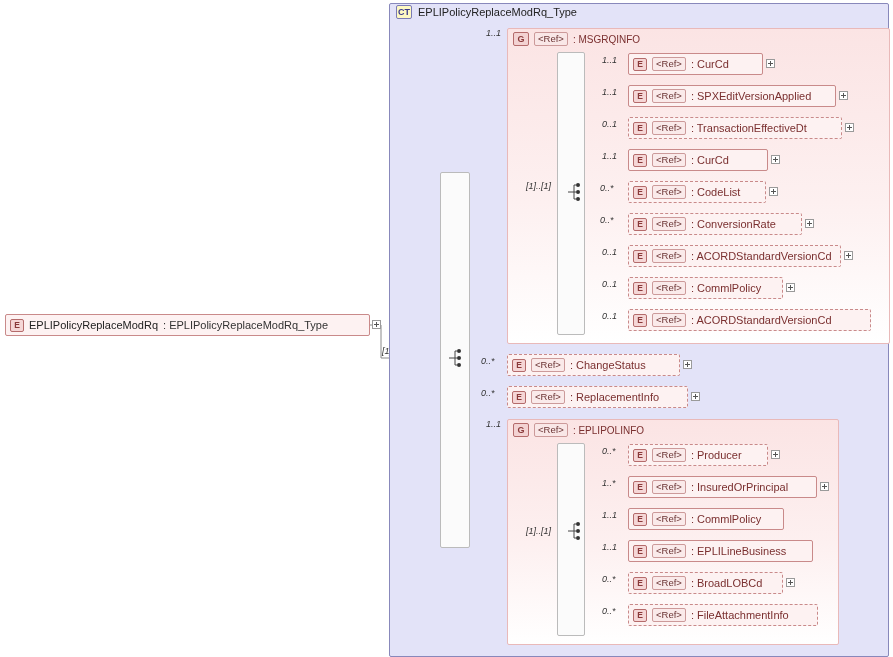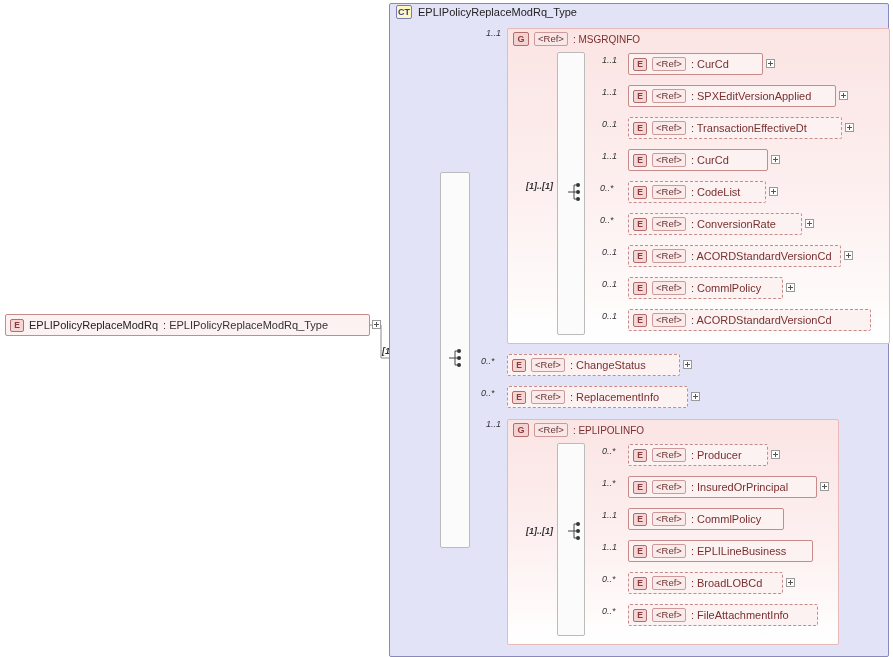--- a/index.html
+++ b/index.html
@@ -168,21 +168,21 @@
   .plus::after  { left: 3px; top: 1px; width: 1px; height: 5px; }
 
   
   .occ {
     position: absolute;
     font-size: 9px;
     font-style: italic;
     color: #333;
     white-space: nowrap;
   }
-  .occ.bold { font-weight: bold; }
+  .occ.bold { font-weight: normal; }
 
   
   .seqnode {
     position: absolute;
     width: 18px;
     height: 20px;
   }
   
   .seqbar {
     position: absolute;

